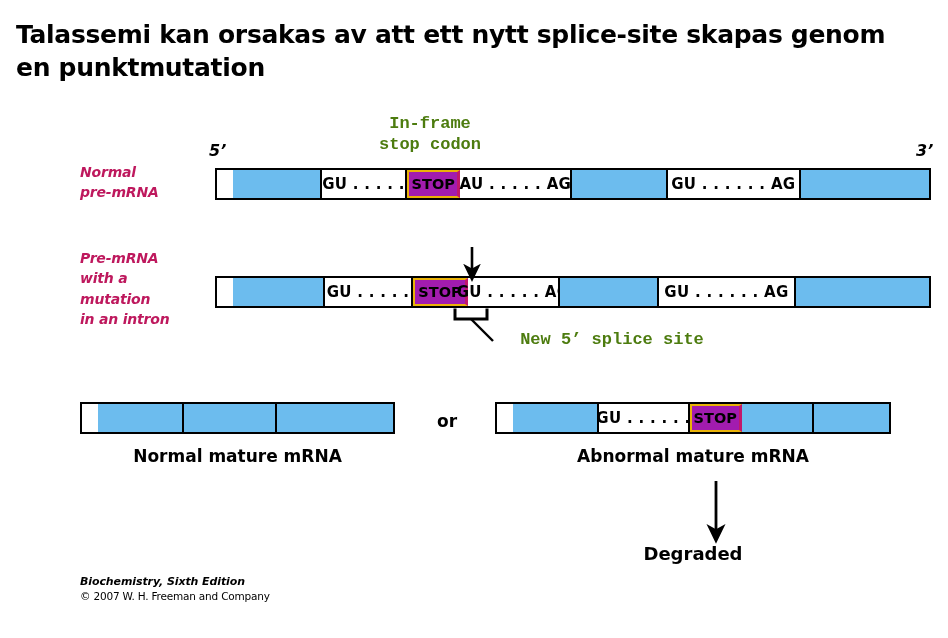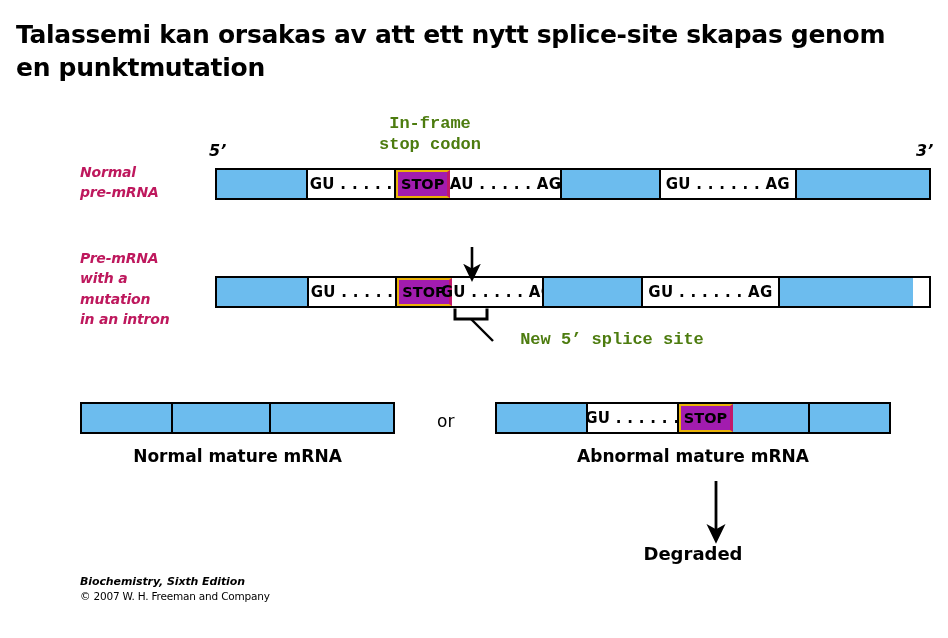--- a/index.html
+++ b/index.html
@@ -30,20 +30,21 @@
   }
 
   
   .rna-bar {
     position: absolute;
     height: 32px;
     border: 2px solid #000;
     box-sizing: border-box;
     background: #ffffff;
     display: flex;
+    padding-left: 16px;
   }
   .seg {
     position: relative;
     height: 100%;
     box-sizing: border-box;
     display: flex;
     align-items: center;
     justify-content: center;
     font-size: 15px;
     font-weight: bold;
@@ -94,21 +95,21 @@
     position: absolute;
     font-size: 17px;
     font-weight: bold;
     text-align: center;
     color: #000;
   }
 
   .or-label {
     position: absolute;
     font-size: 17px;
-    font-weight: normal;
+    font-weight: bold;
     color: #000;
   }
 
   svg.overlay {
     position: absolute;
     left: 0;
     top: 0;
     width: 948px;
     height: 638px;
     pointer-events: none;

